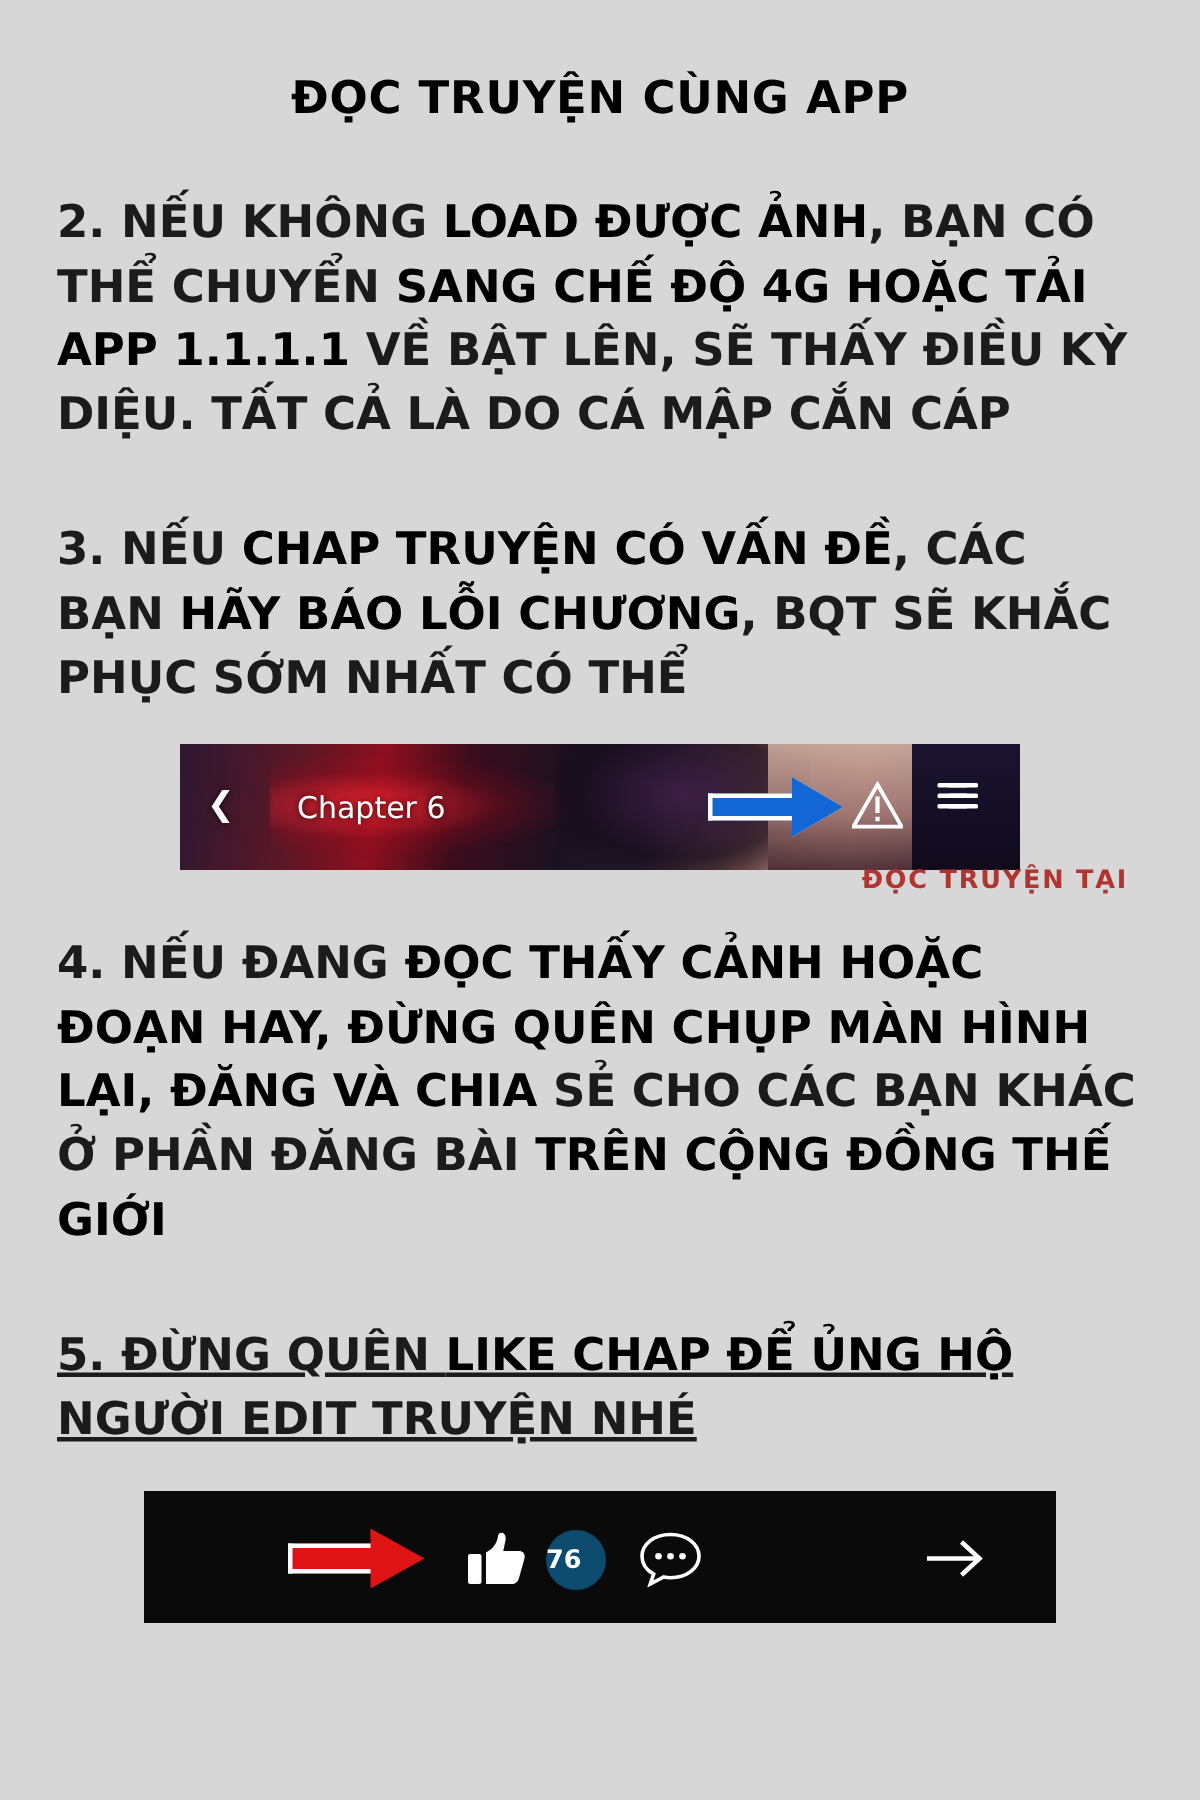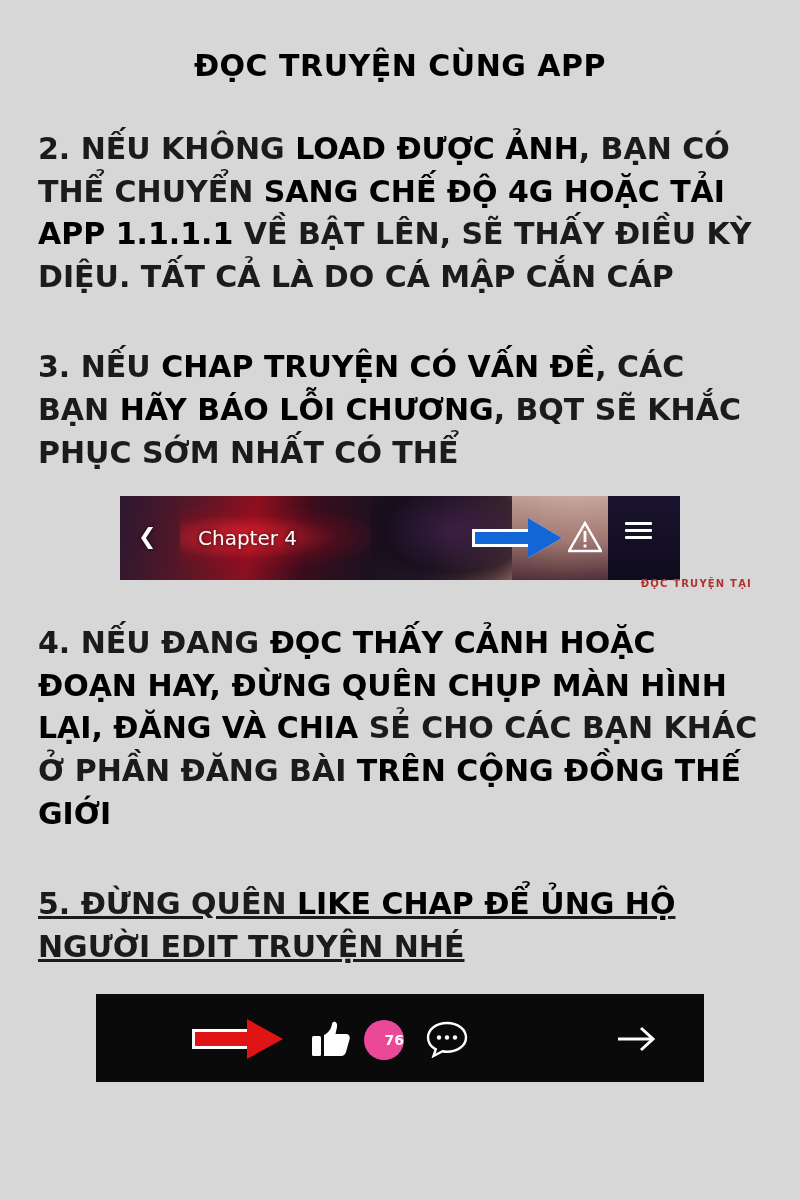--- a/index.html
+++ b/index.html
@@ -153,21 +153,21 @@
   .watermark {
     position: absolute;
     right: 48px;
     top: 578px;
     text-align: center;
     line-height: 1.15;
     text-transform: uppercase;
   }
   .watermark .wm1 {
     color: #b0342f;
-    font-size: 10px;
+    font-size: 17px;
     letter-spacing: 1.2px;
     font-weight: bold;
   }
   .watermark .wm2 {
     color: #cf1d1a;
     font-size: 19px;
     letter-spacing: 0.5px;
     font-weight: bold;
   }
 
@@ -213,25 +213,25 @@
   .bb-like {
     position: absolute;
     left: 214px; top: 24px;
     width: 42px; height: 42px;
   }
   .bb-count {
     position: absolute;
     left: 268px; top: 26px;
     width: 40px; height: 40px;
     border-radius: 50%;
-    background: #ec4899;
+    background: #0c4a6e;
     color: #fff;
-    font-size: 14px;
-    font-weight: bold;
-    text-align: right;
+    font-size: 17px;
+    font-weight: bold;
+    text-align: left;
     line-height: 40px;
   }
   .bb-comment {
     position: absolute;
     left: 330px; top: 26px;
     width: 42px; height: 38px;
   }
   .bb-next {
     position: absolute;
     right: 46px; top: 26px;
@@ -251,21 +251,21 @@
 
   <div class="para p3" id="item-3"><span class="blk">3. NẾU </span><span class="red">CHAP TRUYỆN CÓ VẤN ĐỀ</span><span class="blk">, CÁC BẠN </span><span class="red">HÃY BÁO LỖI CHƯƠNG</span><span class="blk">, BQT SẼ KHẮC PHỤC SỚM NHẤT CÓ THỂ</span></div>
 
   <div class="toolbar-shot">
     <div class="streak"></div>
     <div class="streak2"></div>
     <div class="skin"></div>
     <div class="darkright"></div>
 
     <div class="tb-back">❮</div>
-    <div class="tb-chapter">Chapter 4</div>
+    <div class="tb-chapter">Chapter 6</div>
 
     <svg class="tb-warn" viewBox="0 0 34 34">
       <polygon points="17,3 33,31 1,31" fill="none" stroke="#ffffff" stroke-width="2.5"></polygon>
       <rect x="15.6" y="11" width="2.8" height="11" fill="#ffffff"></rect>
       <rect x="15.6" y="24.5" width="2.8" height="3" fill="#ffffff"></rect>
     </svg>
 
     <div class="tb-list">
       <span></span>
         <span></span>

